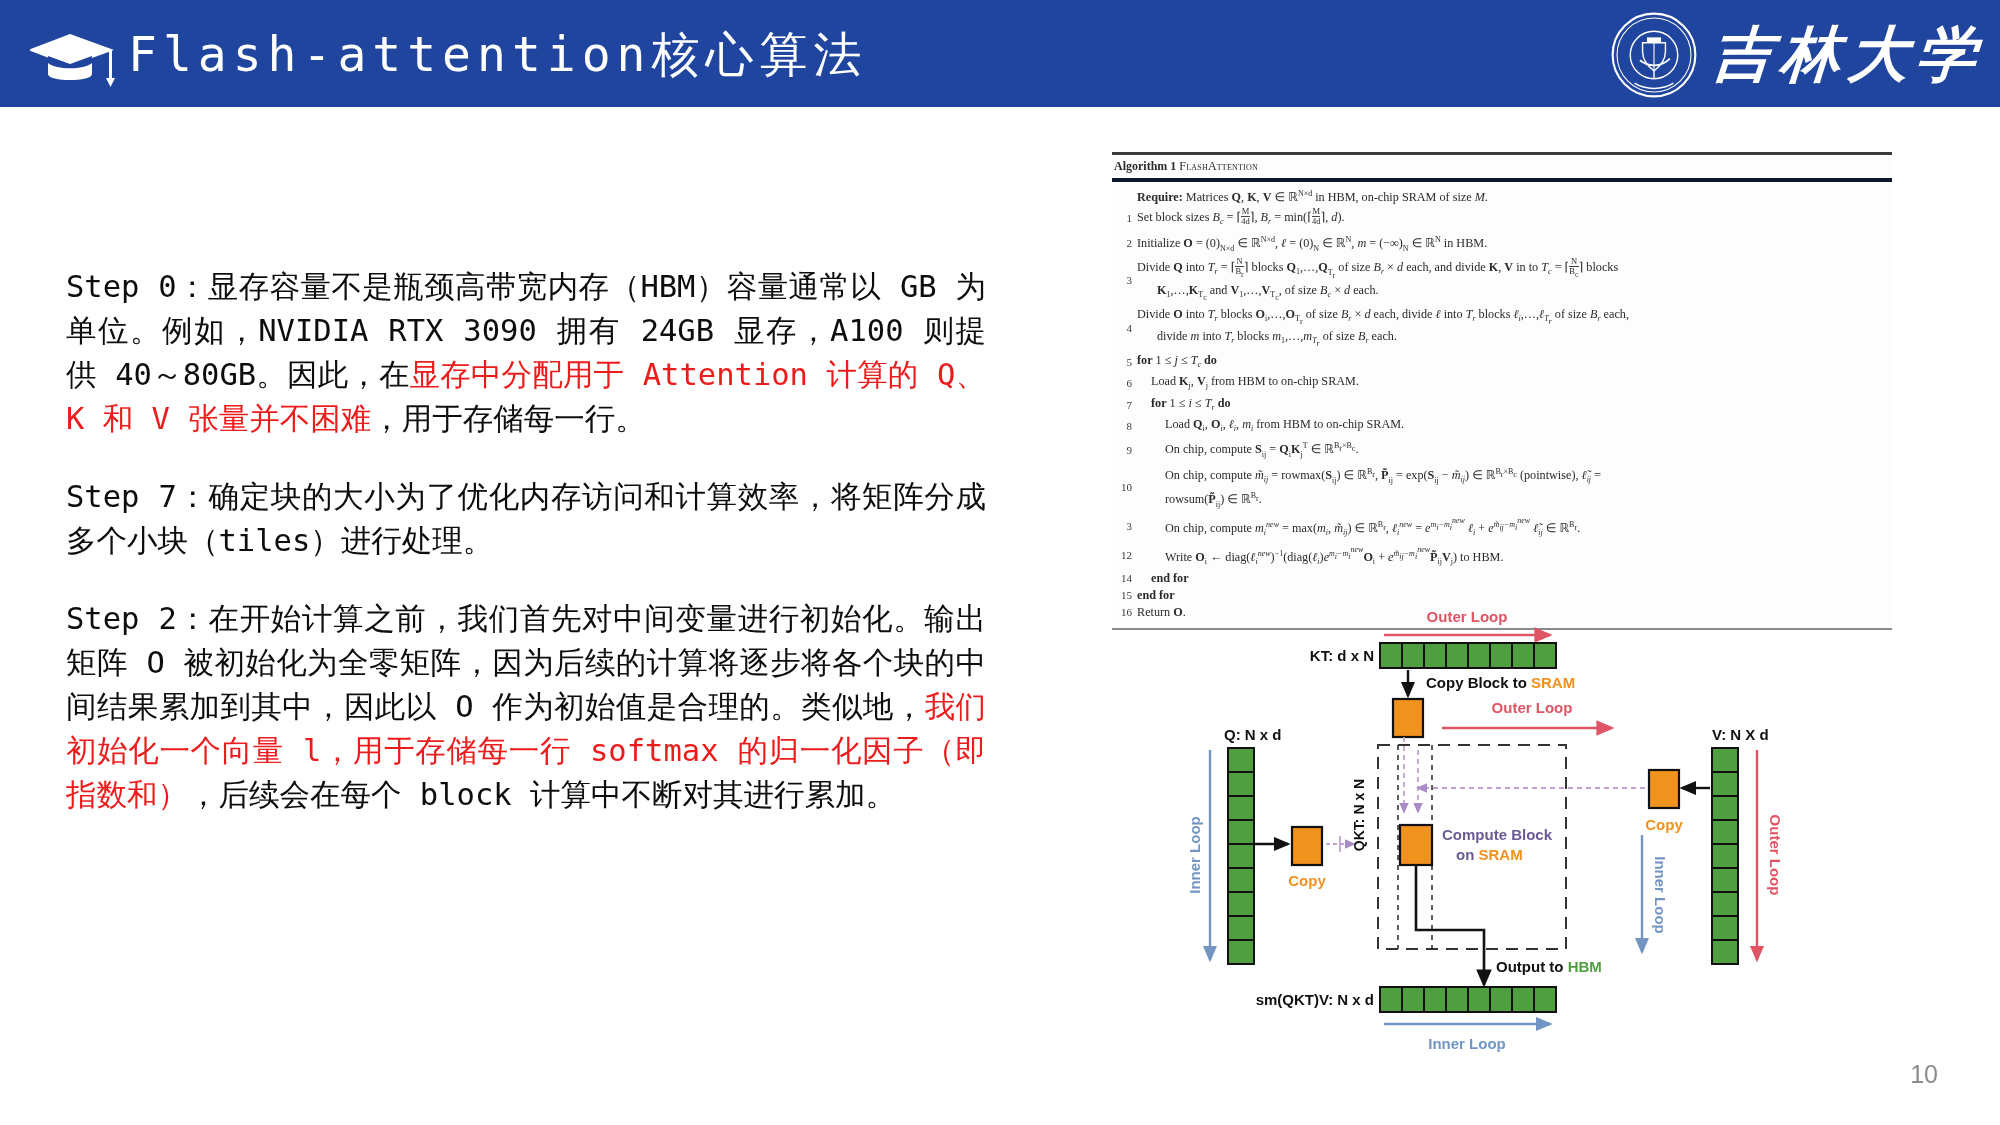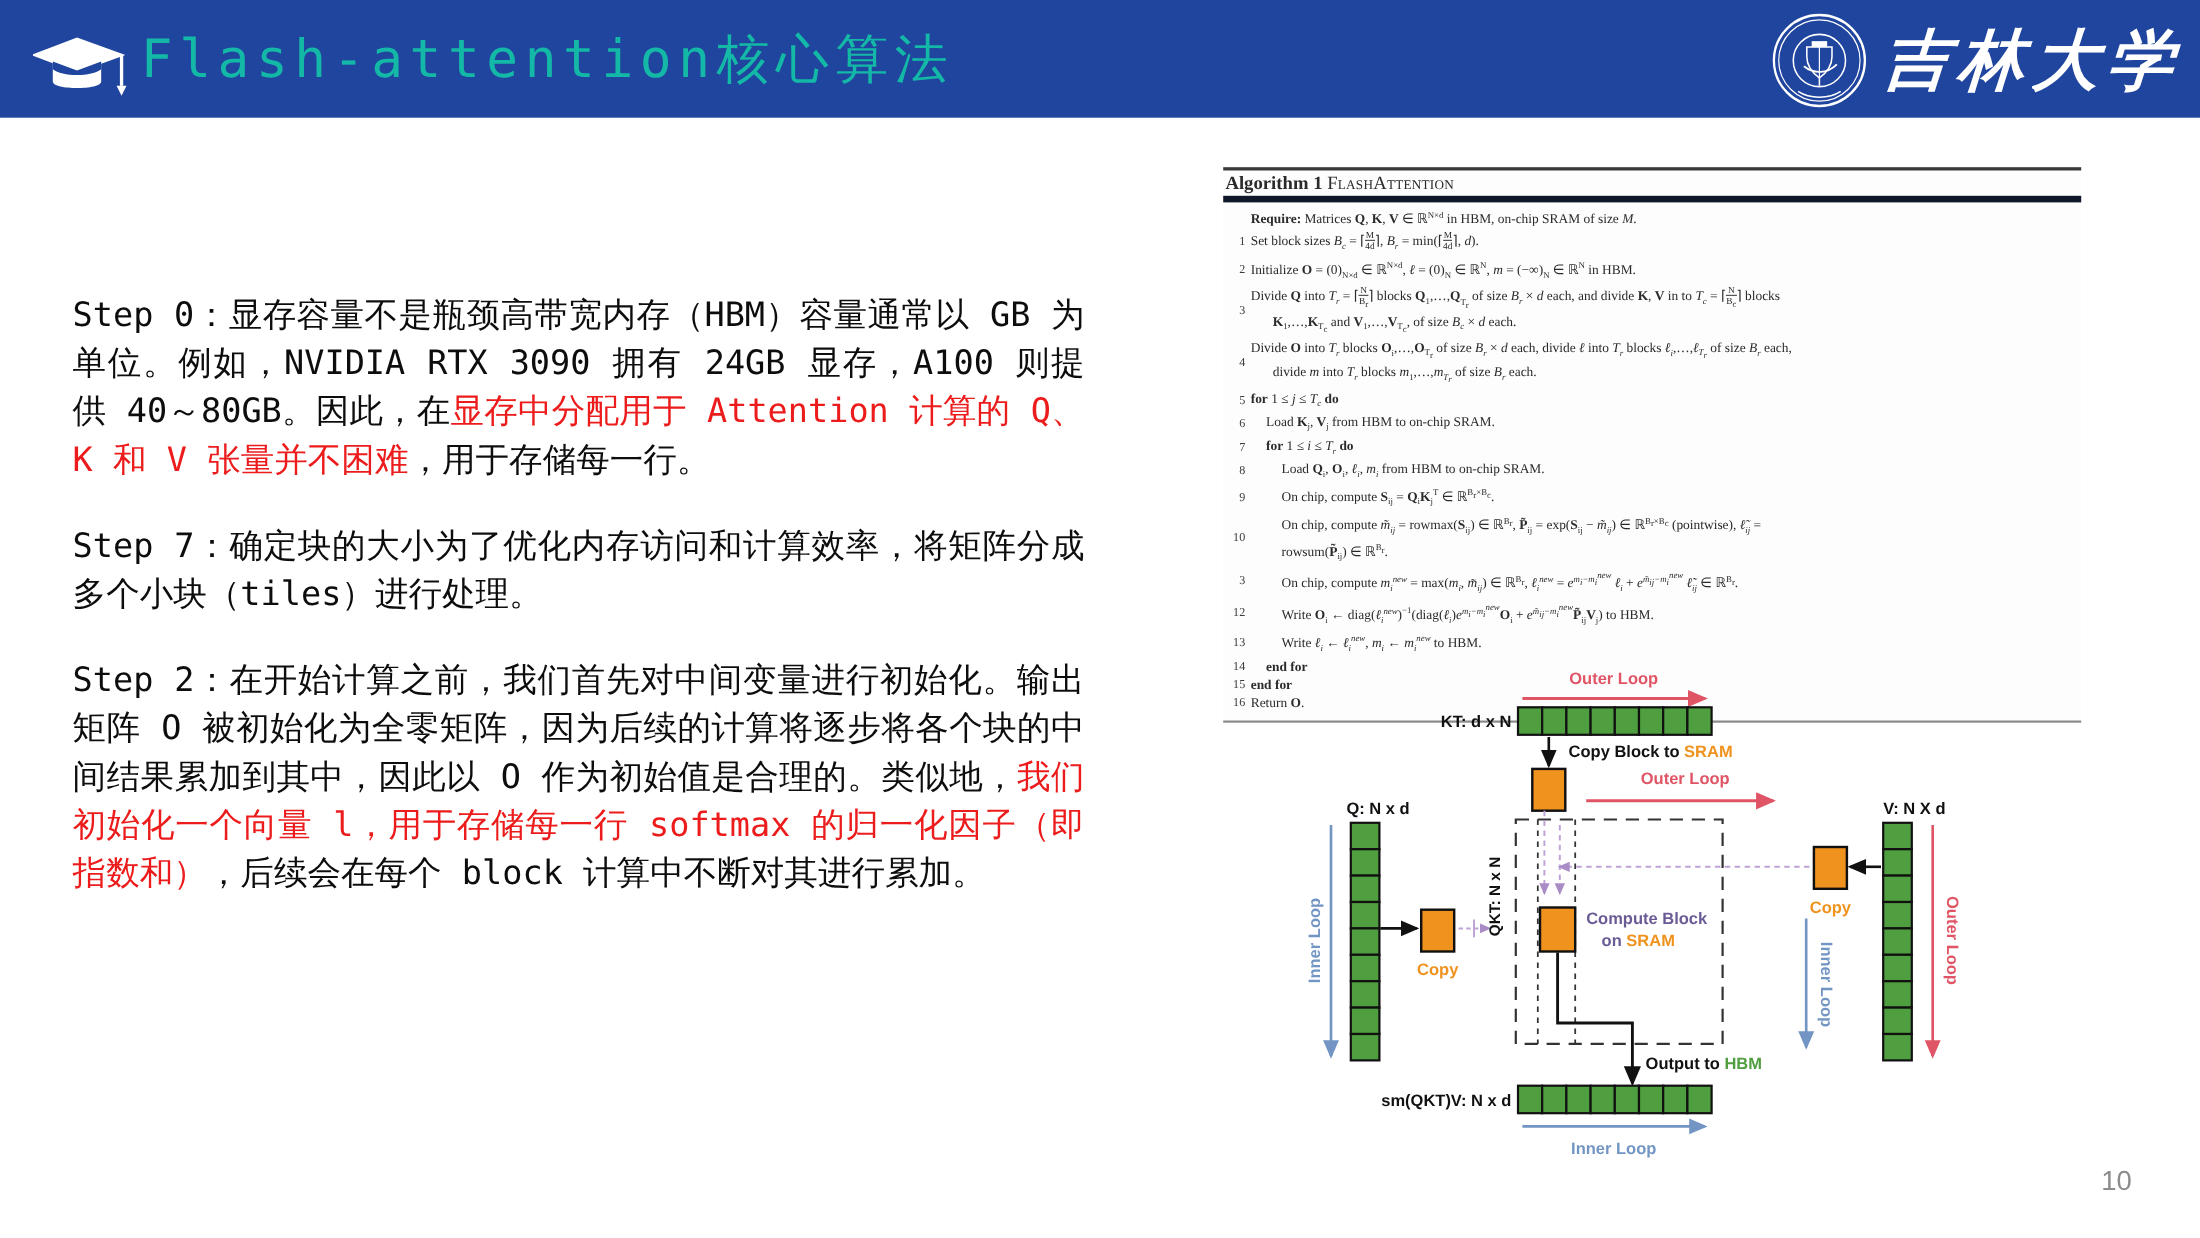--- a/index.html
+++ b/index.html
@@ -14,21 +14,21 @@
   
   #header{
     position:absolute;left:0;top:0;width:2000px;height:107px;
     background:#20459E;
   }
   #cap-icon{
     position:absolute;left:30px;top:30px;width:92px;height:58px;
   }
   #slide-title{
     position:absolute;left:128px;top:18px;
-    color:#14b8a6;
+    color:#ffffff;
     font-family:"DejaVu Sans Mono", monospace;
     font-size:48px;
     letter-spacing:6px;
     line-height:72px;
     white-space:nowrap;
   }
   #uni-logo{
     position:absolute;right:16px;top:8px;width:420px;height:94px;
     display:flex;align-items:center;justify-content:flex-end;gap:14px;
   }
@@ -64,22 +64,22 @@
     color:#2a2a2a;
     font-family:"Liberation Serif", serif;
     font-size:12.2px;
     line-height:15.4px;
     border-top:3px solid #3a3a3a;
     border-bottom:2px solid #8a8a8a;
     padding:0;
   }
   #algo-title{
     padding:4px 4px 4px 2px;
-    border-bottom:6px solid #0f172a;
-    font-size:17px;
+    border-bottom:4px solid #0f172a;
+    font-size:12px;
   }
   #algo-title b{font-weight:bold;}
   #algo-title .sc{font-variant:small-caps;letter-spacing:.2px;}
   #algo-body{padding:4px 6px 6px 2px;}
   .algo-line{display:flex;align-items:center;margin:0 0 1.5px 0;}
   .algo-num{
     flex:0 0 18px;text-align:right;padding-right:5px;
     font-size:11px;color:#3a3a3a;
   }
   .algo-txt{flex:1 1 auto;}
@@ -249,26 +249,20 @@
       </div>
     </div>
 
     <div class="algo-line">
       <div class="algo-num">12</div>
       <div class="algo-txt ind2">
         Write <b>O</b><sub>i</sub> ← diag(<i>ℓ<sub>i</sub><sup>new</sup></i>)<sup>−1</sup>(diag(<i>ℓ<sub>i</sub></i>)<i>e<sup>m<sub>i</sub>−m<sub>i</sub><sup>new</sup></sup></i><b>O</b><sub>i</sub> + <i>e<sup>m̃<sub>ij</sub>−m<sub>i</sub><sup>new</sup></sup></i><b>P̃</b><sub>ij</sub><b>V</b><sub>j</sub>) to HBM.
       </div>
     </div>
 
-    <div class="algo-line">
-      <div class="algo-num">13</div>
-      <div class="algo-txt ind2">
-        Write <i>ℓ<sub>i</sub></i> ← <i>ℓ<sub>i</sub><sup>new</sup></i>, <i>m<sub>i</sub></i> ← <i>m<sub>i</sub><sup>new</sup></i> to HBM.
-      </div>
-    </div>
 
     <div class="algo-line">
       <div class="algo-num">14</div>
       <div class="algo-txt ind1"><b>end for</b></div>
     </div>
 
     <div class="algo-line">
       <div class="algo-num">15</div>
       <div class="algo-txt"><b>end for</b></div>
     </div>

